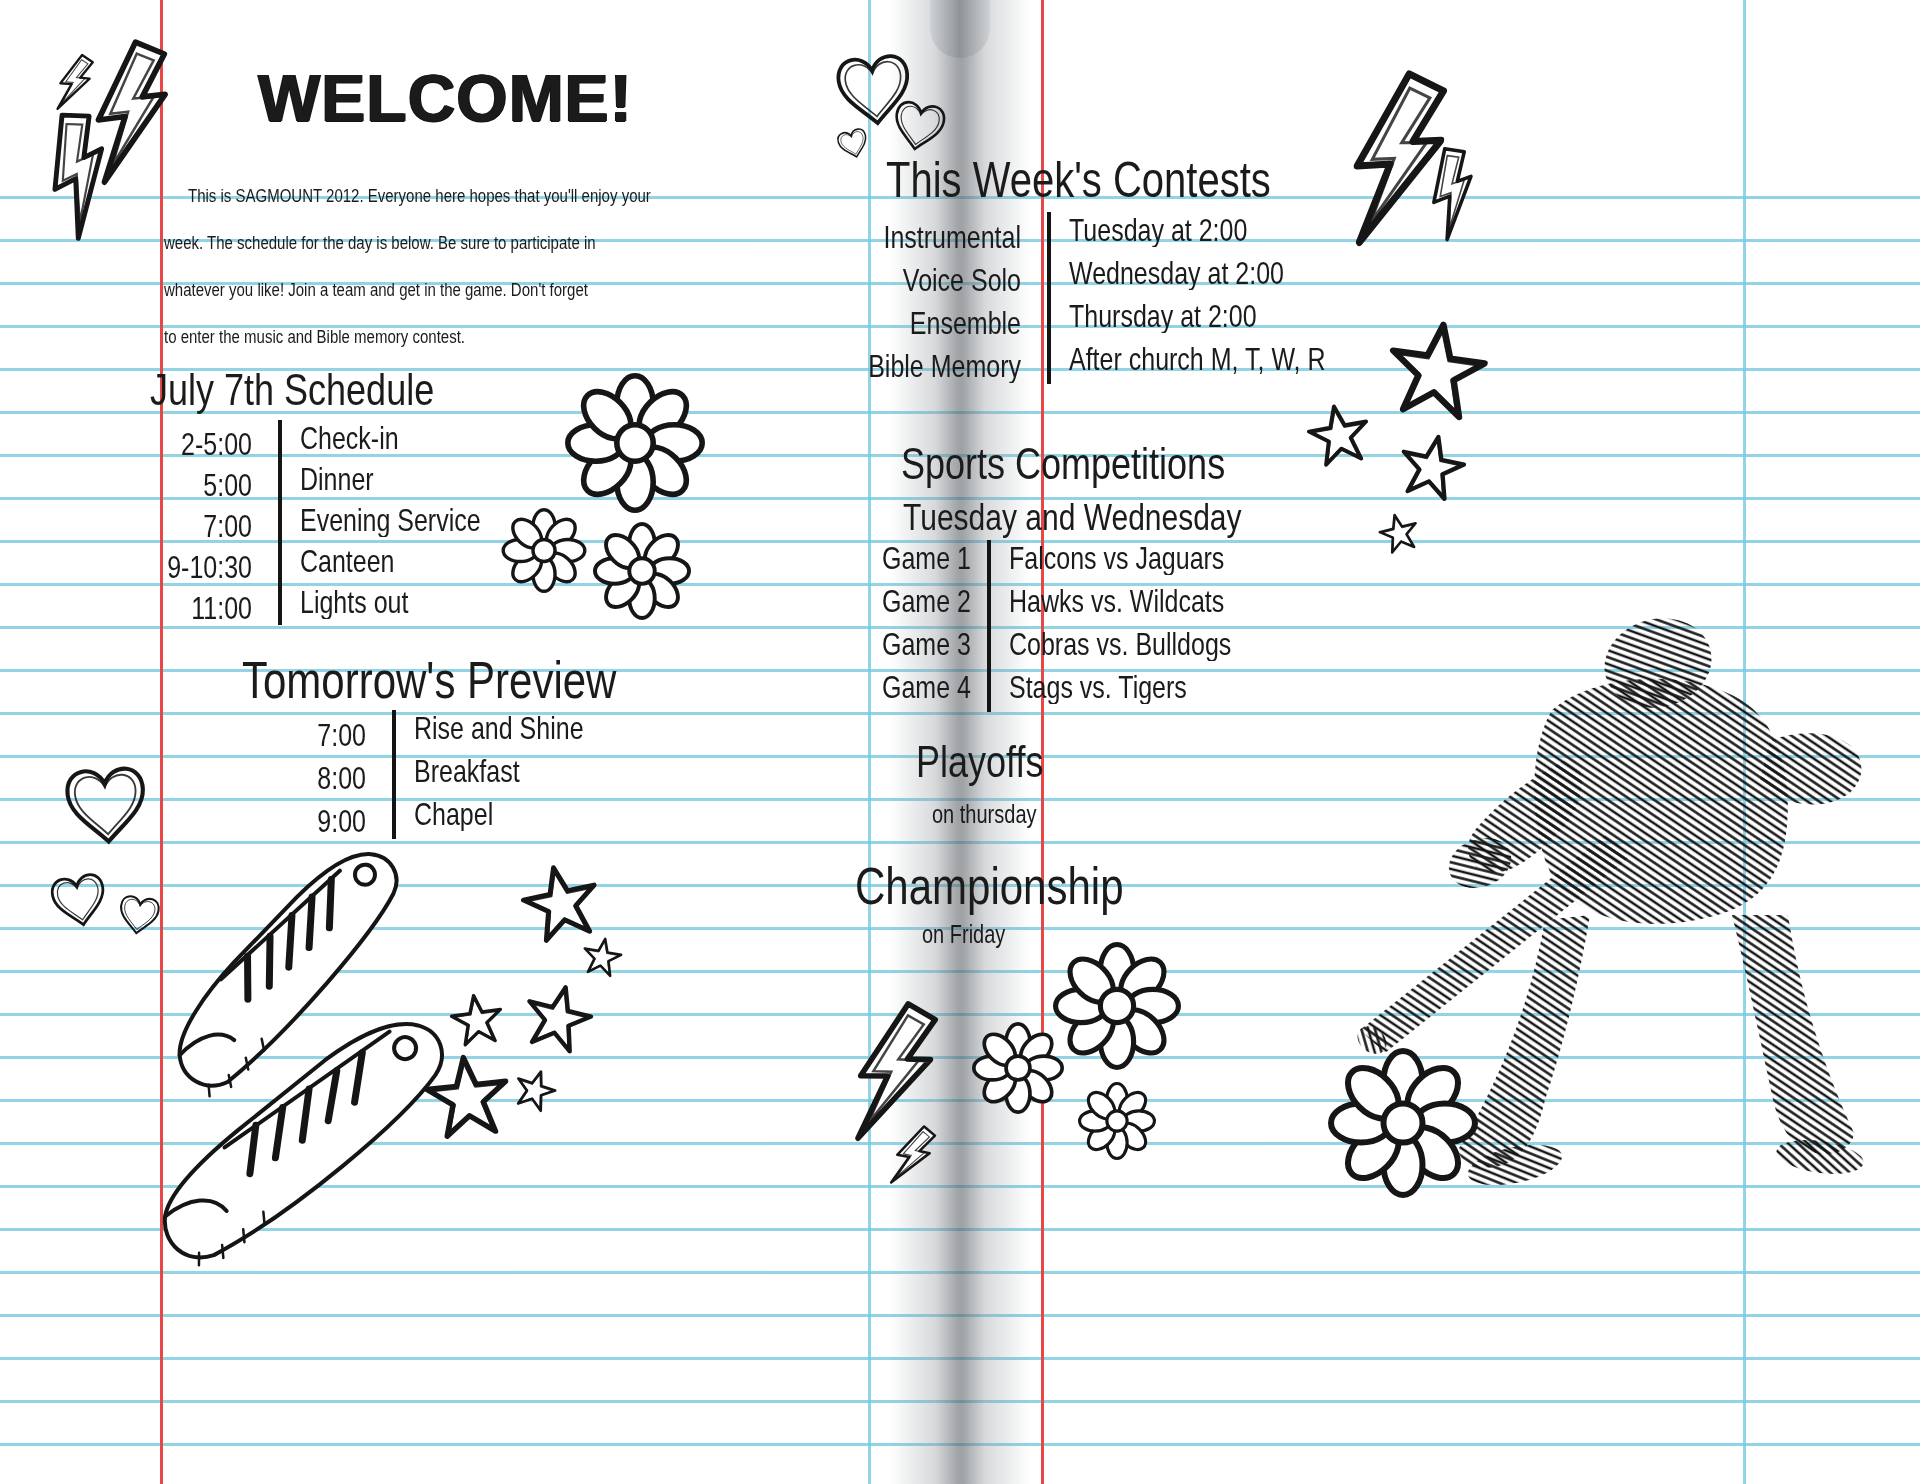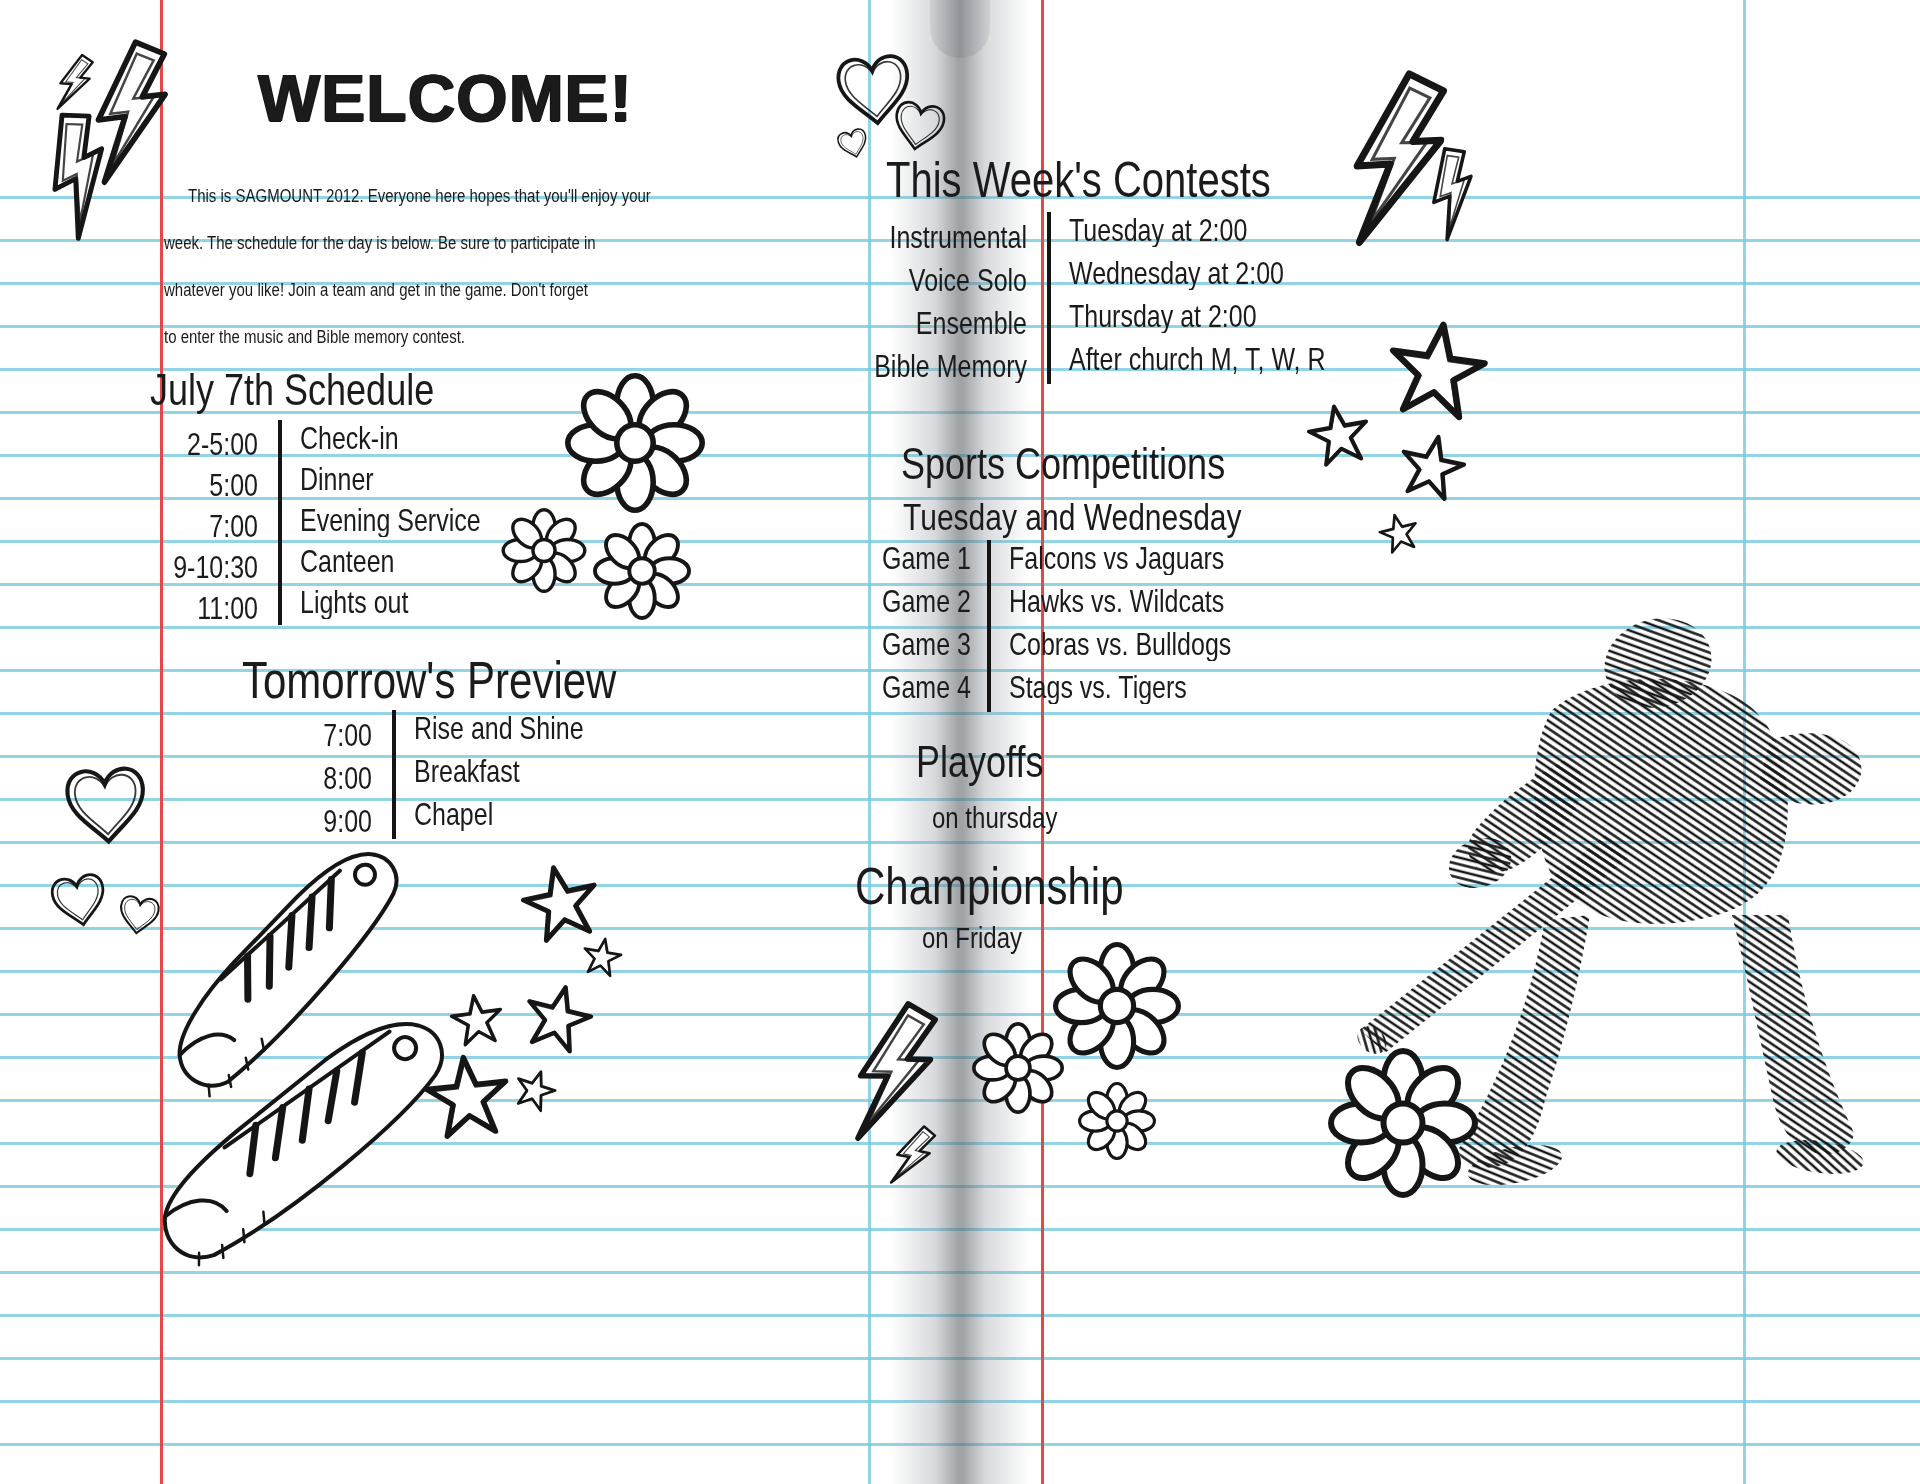--- a/index.html
+++ b/index.html
@@ -19,25 +19,25 @@
         background:linear-gradient(90deg,#cfd2d5,#8f9397 50%,#cfd2d5)}
   .hy{display:inline-block;transform:scaleY(1.25);transform-origin:top left;white-space:nowrap}
   .welcome{font-size:66px;font-weight:900;letter-spacing:1px;
            text-shadow:1px 0 #141414,-1px 0 #141414,0 1px #141414;
            transform:scaleY(1.25) rotate(-1.2deg)}
   .h-lg{font-size:40px}
   .h-xl{font-size:42px}
   .h-med{font-size:36px}
   .h-play{font-size:36px}
   .h-champ{font-size:42px}
-  .sub{font-size:24px}
+  .sub{font-size:20px}
   .sub2{font-size:30px}
   .body-line{font-size:15px}
   .tbl{position:absolute;display:grid;grid-auto-rows:var(--rh)}
-  .tbl .tt{display:flex;align-items:center;justify-content:flex-end;padding-right:20px;grid-column:1}
+  .tbl .tt{display:flex;align-items:center;justify-content:flex-end;padding-right:26px;grid-column:1}
   .tbl .bar{grid-column:2;width:4px;background:#141414}
   .tbl .tl{display:flex;align-items:flex-start;padding-left:18px;grid-column:3}
   .cell{font-size:25px}
   .doodle{position:absolute}
 </style>
 </head>
 <body>
 
 <div class="canvas">
 

